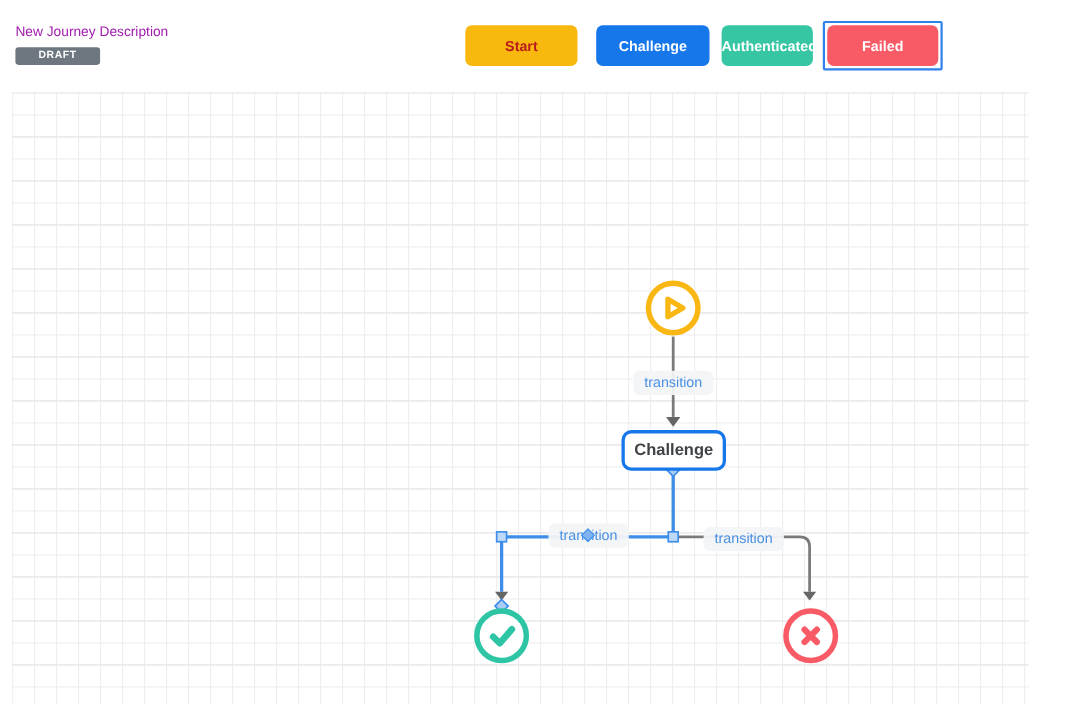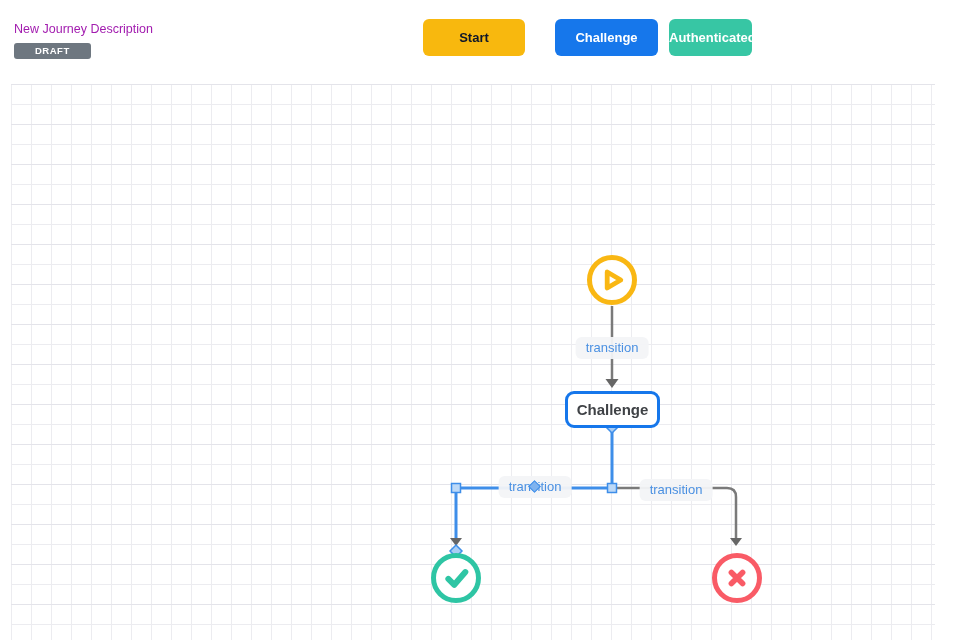--- a/index.html
+++ b/index.html
@@ -11,21 +11,21 @@
   .header-left { position:absolute; left:14px; top:14px; }
   .page-title { font-size:17px; font-weight:bold; color:#3a3f45; letter-spacing:.2px; }
   .page-desc  { font-size:12.5px; color:#a21caf; margin-top:8px; }
   .badge { display:inline-block; margin-top:7px; background:#6e7780; color:#fff;
            font-size:9.5px; font-weight:bold; letter-spacing:.5px;
            padding:2px 21px 3px; border-radius:3px; }
 
   .palette { position:absolute; left:423px; top:19px; display:flex; align-items:center; }
   .btn { border:none; border-radius:6px; height:37px; font-size:13px; font-weight:bold;
          cursor:pointer; font-family:inherit; }
-  .btn-start        { width:102px; background:#F8B80E; color:#0f172a; margin-right:30px; }
+  .btn-start        { width:102px; background:#F8B80E; color:#b91c1c; margin-right:17px; }
   .btn-challenge    { width:103px; background:#1677EB; color:#fff; margin-right:11px; }
   .btn-auth         { width:83px; background:#37C6A4; color:#fff; margin-right:9px; }
   .selected-wrap    { display:inline-block; border:2px solid #2F80ED; padding:2px; border-radius:2px; }
   .btn-failed       { width:101px; background:#F95B66; color:#fff; }
 
   
   .canvas { position:absolute; left:0; top:84px; width:958px; height:556px; background:#fff; }
   .grid { position:absolute; left:11px; top:0; right:23px; bottom:0;
           background-image:
             linear-gradient(to bottom, #e4e4ea 1px, transparent 1px),
@@ -61,20 +61,23 @@
 <div class="header">
   <div class="header-left">
     <div class="page-desc">New Journey Description</div>
     <span class="badge">DRAFT</span>
   </div>
 
   <div class="palette">
     <button class="btn btn-start">Start</button>
     <button class="btn btn-challenge">Challenge</button>
     <button class="btn btn-auth">Authenticated</button>
+    <span class="selected-wrap">
+      <button class="btn btn-failed">Failed</button>
+    </span>
   </div>
 </div>
 
 <div class="canvas">
   <div class="grid"></div>
 
   <svg class="edge-layer">
 
     <path d="M612 222 L612 295" stroke="#7a7a7a" stroke-width="2.5" fill="none"></path>
     <polygon points="605.5,295 618.5,295 612,304" fill="#666"></polygon>

